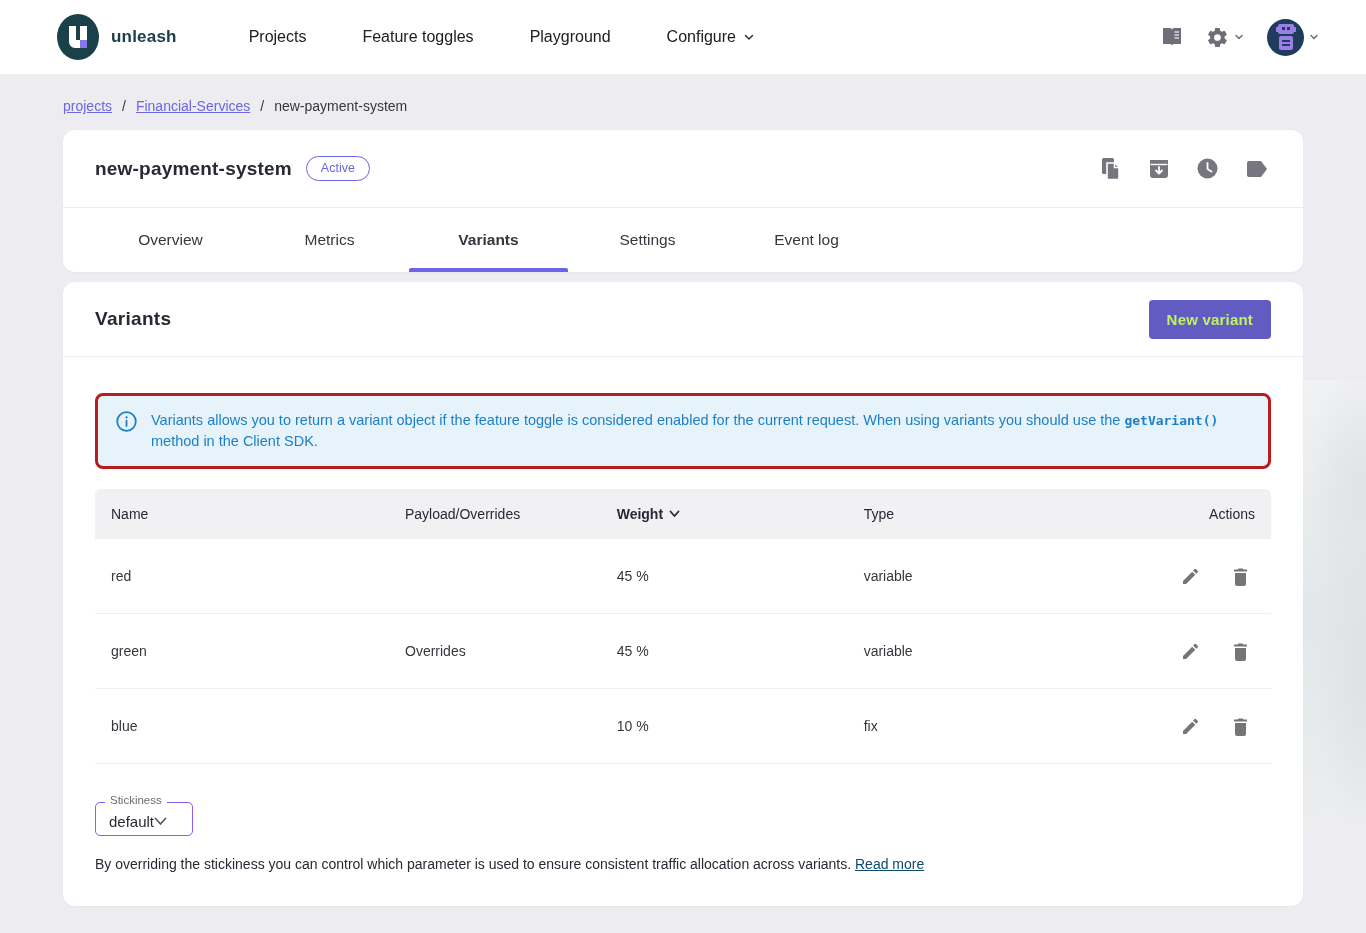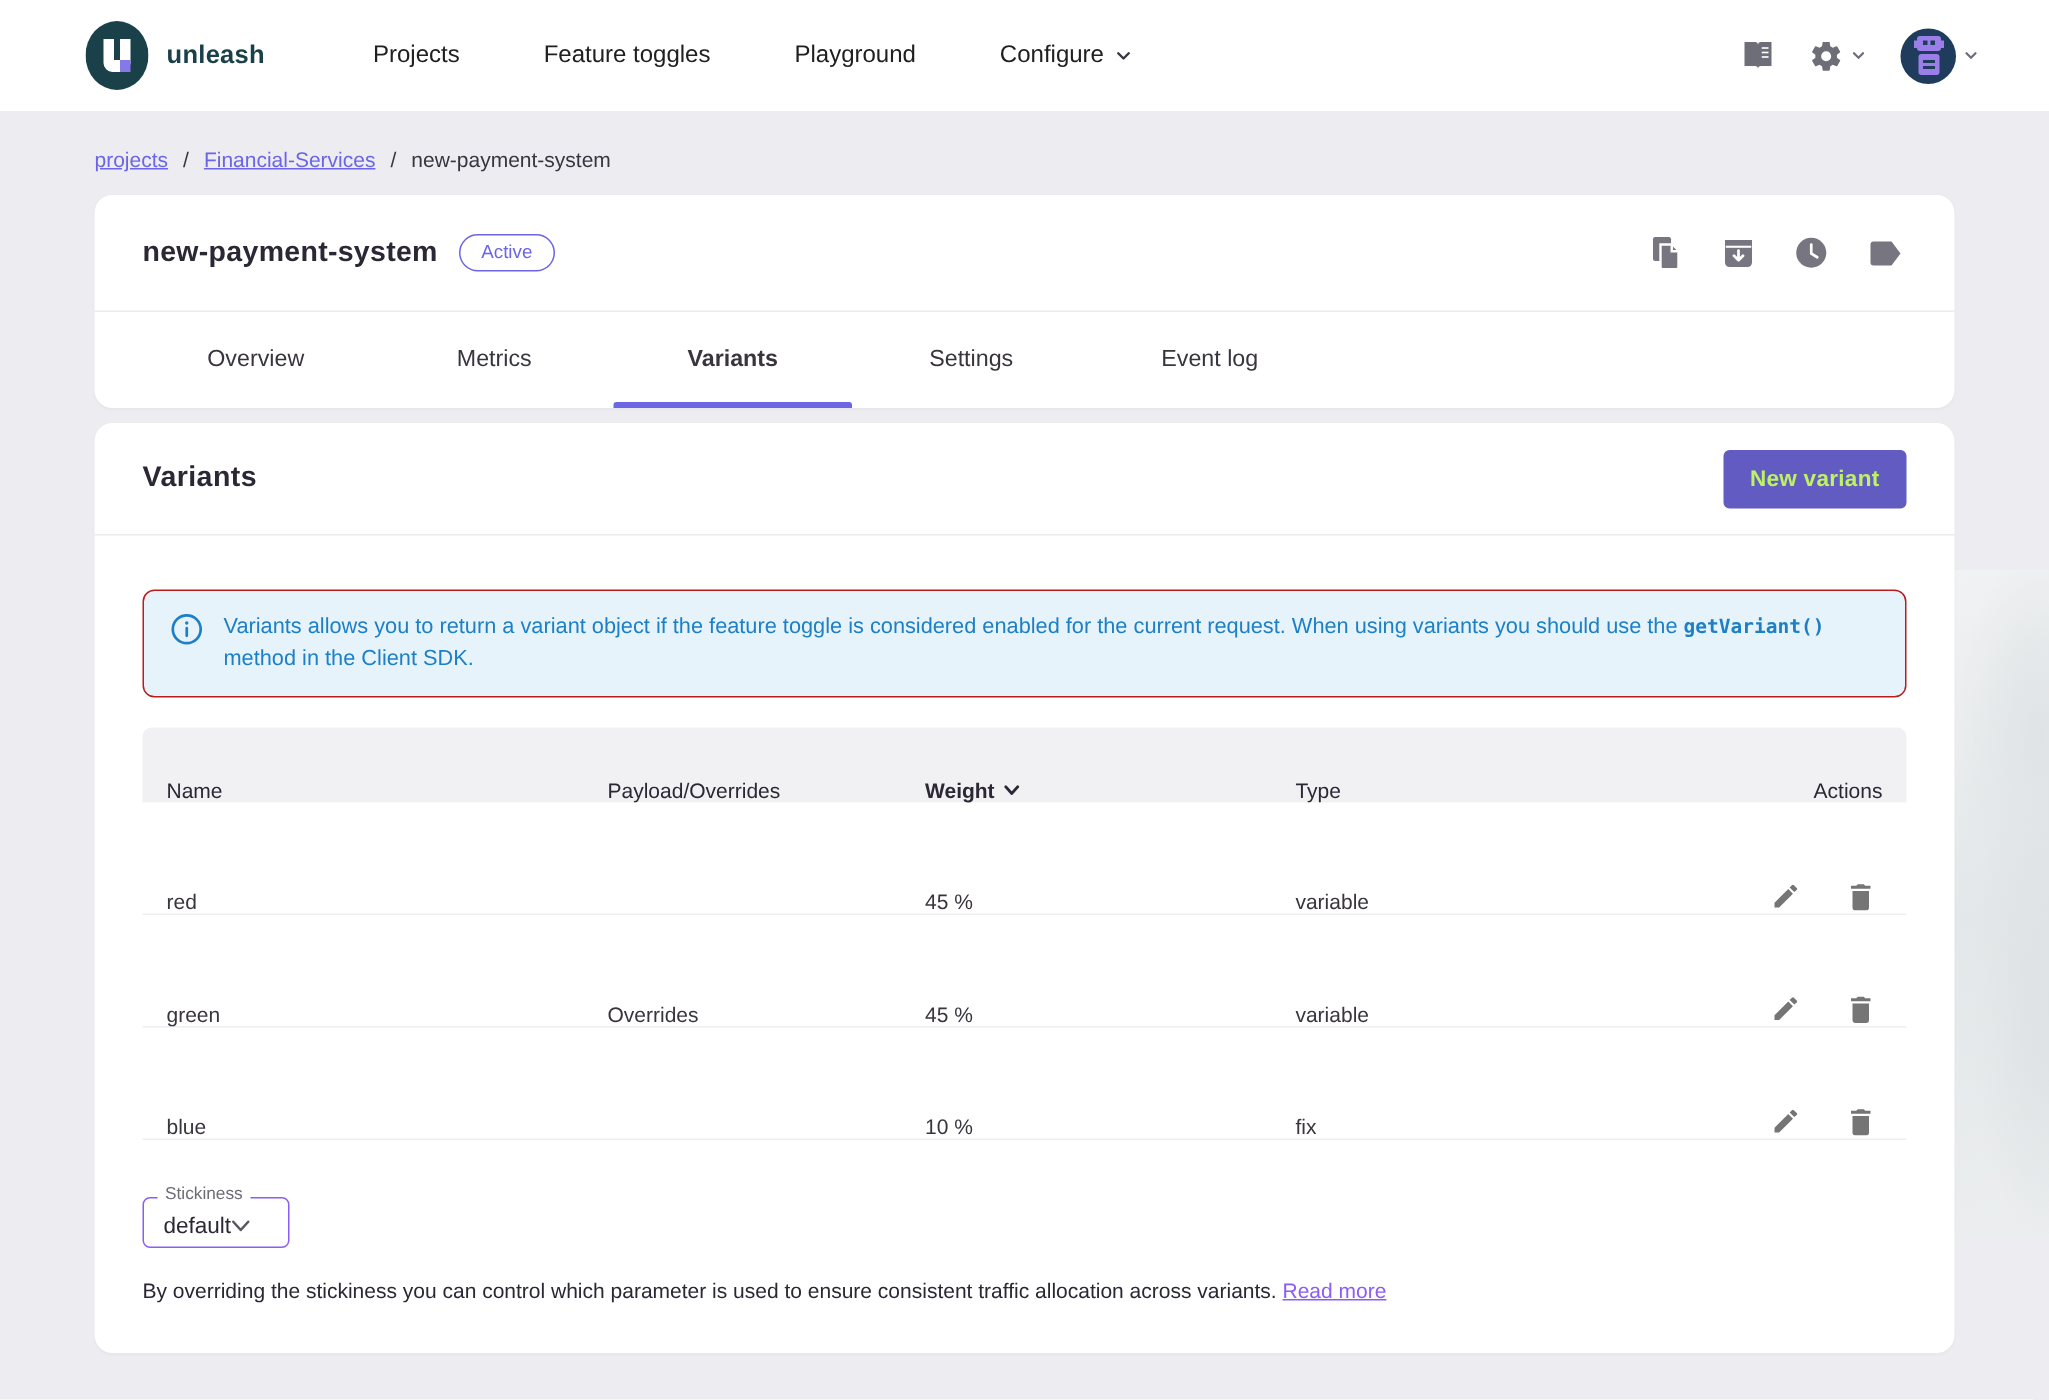--- a/index.html
+++ b/index.html
@@ -83,31 +83,31 @@
   }
   .section-title { font-size:19px; color:#2B2734; letter-spacing:.3px; }
   .primary-btn {
     margin-left:auto; background:#615BC2; color:#bef264; border:none; cursor:pointer;
     font-family:"Liberation Sans", sans-serif; font-size:15px; font-weight:700;
     padding:11px 18px; border-radius:4px; letter-spacing:.2px;
   }
   .variants-body { padding:36px 32px 34px 32px; }
 
   .alert {
-    display:flex; gap:14px; background:#E7F3FB; border:1px solid #b91c1c;
+    display:flex; gap:14px; background:#E7F3FB; border:3px solid #b91c1c;
     border-radius:8px; padding:14px 18px; color:#1D80C7; font-size:14.5px;
     line-height:1.45; margin-bottom:20px;
   }
   .alert .info-icon { flex:0 0 auto; margin-top:1px; }
   .alert code {
     font-family:"DejaVu Sans Mono", monospace; font-weight:700; font-size:13px;
   }
 
   .vtable { width:100%; font-size:14px; }
-  .vrow { display:flex; align-items:flex-end; }
+  .vrow { display:flex; align-items:center; }
   .vtable-head {
     background:#F1F1F4; border-radius:6px 6px 0 0; height:50px; color:#2B2734;
   }
   .vcell { padding:0 16px; }
   .col-name    { width:25%; }
   .col-payload { width:18%; }
   .col-weight  { width:21%; }
   .col-type    { width:22%; }
   .col-actions { width:14%; margin-left:auto; display:flex; justify-content:flex-end; }
   .sort-header { font-weight:700; display:inline-flex; align-items:center; gap:6px; cursor:pointer; }
@@ -119,21 +119,21 @@
   .select-box {
     border:1px solid #8b5cf6; border-radius:5px; padding:10px 12px 5px 13px;
     display:flex; align-items:center; gap:0; font-size:15px; color:#2B2734;
     background:#fff; cursor:pointer; min-width:98px;
   }
   .select-label {
     position:absolute; top:-8px; left:10px; background:#fff; padding:0 5px;
     font-size:11.5px; color:#6E6B76;
   }
   .footer-note { margin-top:20px; font-size:14px; color:#2B2734; }
-  .footer-note a { color:#8b5cf6; text-decoration:underline; cursor:pointer; }
+  .footer-note a { color:#0c4a6e; text-decoration:underline; cursor:pointer; }
 
   svg { display:block; }
 </style>
 </head>
 <body>
 
 <div class="bg-texture"></div>
 
 <header class="app-header">
   <div class="logo">

